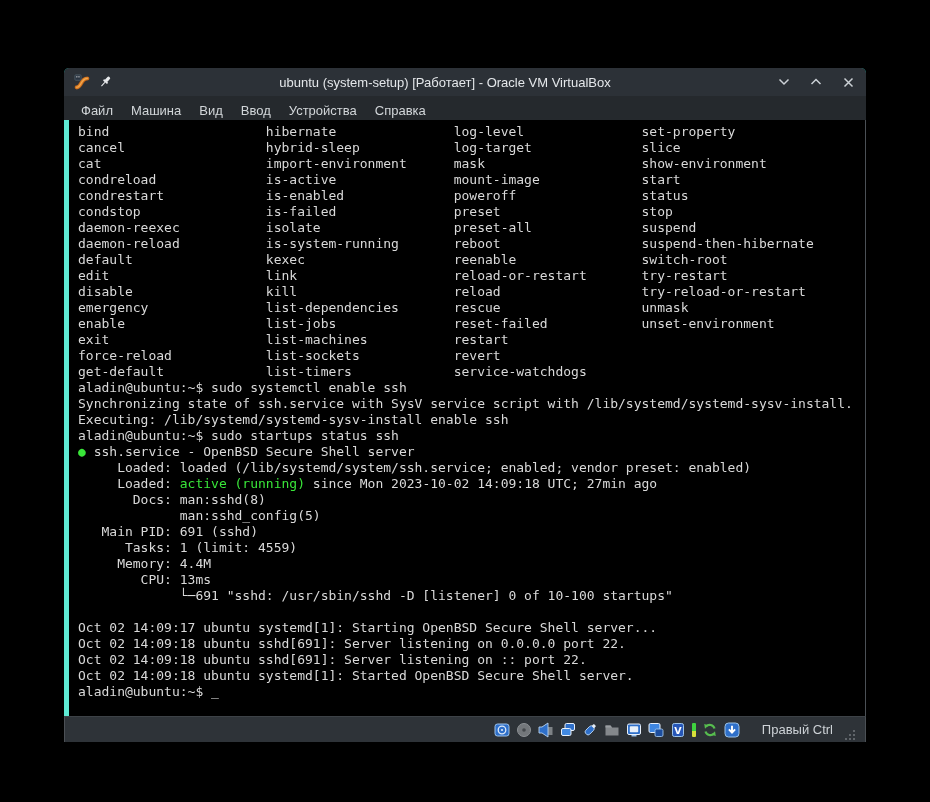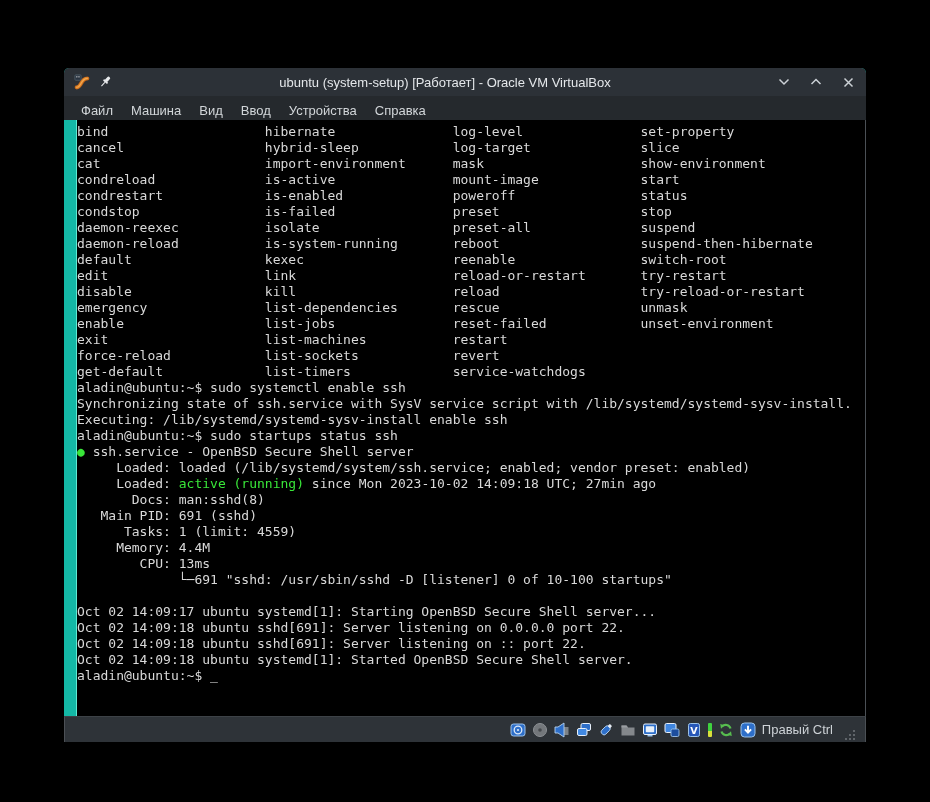--- a/index.html
+++ b/index.html
@@ -15,33 +15,33 @@
   .titlebar .left { display:flex; align-items:center; gap:8px; }
   .titlebar .title { flex:1; text-align:center; color:#e4e7ea; font-size:13px; white-space:nowrap; overflow:hidden; }
   .titlebar .controls { display:flex; align-items:center; gap:16px; }
   .ctrl-btn { width:16px; height:16px; display:flex; align-items:center; justify-content:center; cursor:pointer; }
 
   
   .menubar { height:24px; background:#25292d; display:flex; align-items:flex-end; padding:0 8px; }
   .menu-item { color:#d2d6d9; font-size:13px; padding:2px 9px; cursor:default; }
 
   
-  .vm-screen { height:596px; background:#000; border-left:1px solid #5eead4; border-right:1px solid #4b5055;
-    padding:4px 0 0 0; overflow:hidden;margin-left:12px; }
+  .vm-screen { height:596px; background:#000; border-left:5px solid #5eead4; border-right:1px solid #4b5055;
+    padding:4px 0 0 9px; overflow:hidden; }
   .term-line { font-family:"DejaVu Sans Mono", monospace; font-size:13px; line-height:16px;
     height:16px; white-space:pre; color:#d9d9d9; }
   .term-line .green { color:#39e639; }
   .term-line .cursor { color:#e8e8e8; }
 
   
   .statusbar { height:26px; background:#2e3338; border-left:1px solid #4b5055; border-right:1px solid #4b5055;
     border-top:1px solid #3d4247; display:flex; align-items:center; justify-content:flex-end; gap:6px; padding:0 8px 0 0; }
   .sb-icon { width:16px; height:16px; display:inline-flex; align-items:center; justify-content:center; }
   .activity-bar { width:4px; height:14px; background:linear-gradient(#3fd23f 0 55%, #d8e03a 55% 100%); border-radius:1px; }
-  .hostkey { color:#cdd2d6; font-size:13px; margin:0 4px 0 0; white-space:nowrap; }
+  .hostkey { color:#cdd2d6; font-size:13px; margin:0 4px 0 16px; white-space:nowrap; }
   .grip { width:14px; height:14px; align-self:flex-end; }
 </style>
 </head>
 <body>
 
 <div class="vbox-window">
 
   <div class="titlebar">
     <div class="left">
       <span class="sb-icon">
@@ -111,20 +111,21 @@
       <div class="term-line"><span>force-reload            list-sockets            revert</span></div>
       <div class="term-line"><span>get-default             list-timers             service-watchdogs</span></div>
       <div class="term-line"><span>aladin@ubuntu:~$ sudo systemctl enable ssh</span></div>
       <div class="term-line"><span>Synchronizing state of ssh.service with SysV service script with /lib/systemd/systemd-sysv-install.</span></div>
       <div class="term-line"><span>Executing: /lib/systemd/systemd-sysv-install enable ssh</span></div>
       <div class="term-line"><span>aladin@ubuntu:~$ sudo startups status ssh</span></div>
       <div class="term-line"><span class="green">●</span><span> ssh.service - OpenBSD Secure Shell server</span></div>
       <div class="term-line"><span>     Loaded: loaded (/lib/systemd/system/ssh.service; enabled; vendor preset: enabled)</span></div>
       <div class="term-line"><span>     Loaded: </span><span class="green">active (running)</span><span> since Mon 2023-10-02 14:09:18 UTC; 27min ago</span></div>
       <div class="term-line"><span>       Docs: man:sshd(8)</span></div>
+      <div class="term-line"><span>             man:sshd_config(5)</span></div>
       <div class="term-line"><span>   Main PID: 691 (sshd)</span></div>
       <div class="term-line"><span>      Tasks: 1 (limit: 4559)</span></div>
       <div class="term-line"><span>     Memory: 4.4M</span></div>
       <div class="term-line"><span>        CPU: 13ms</span></div>
       <div class="term-line"><span>             └─691 "sshd: /usr/sbin/sshd -D [listener] 0 of 10-100 startups"</span></div>
       <div class="term-line"><span> </span></div>
       <div class="term-line"><span>Oct 02 14:09:17 ubuntu systemd[1]: Starting OpenBSD Secure Shell server...</span></div>
       <div class="term-line"><span>Oct 02 14:09:18 ubuntu sshd[691]: Server listening on 0.0.0.0 port 22.</span></div>
       <div class="term-line"><span>Oct 02 14:09:18 ubuntu sshd[691]: Server listening on :: port 22.</span></div>
       <div class="term-line"><span>Oct 02 14:09:18 ubuntu systemd[1]: Started OpenBSD Secure Shell server.</span></div>

